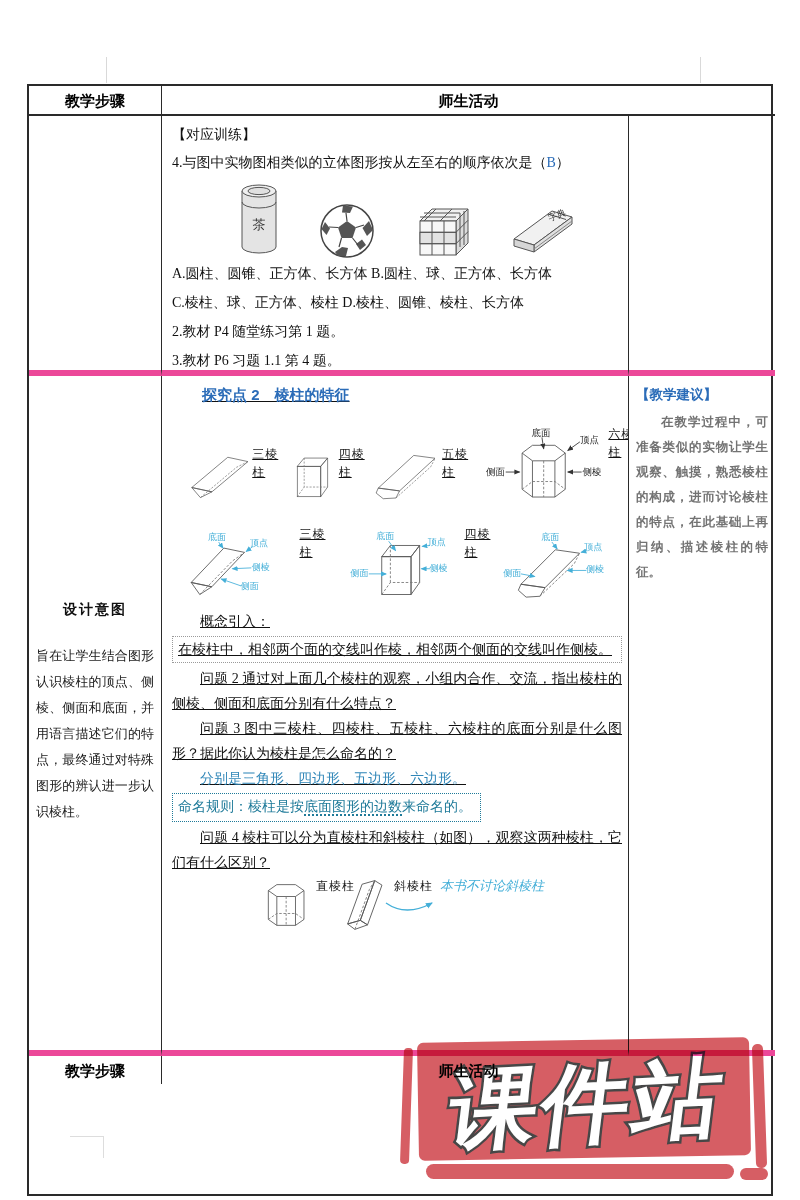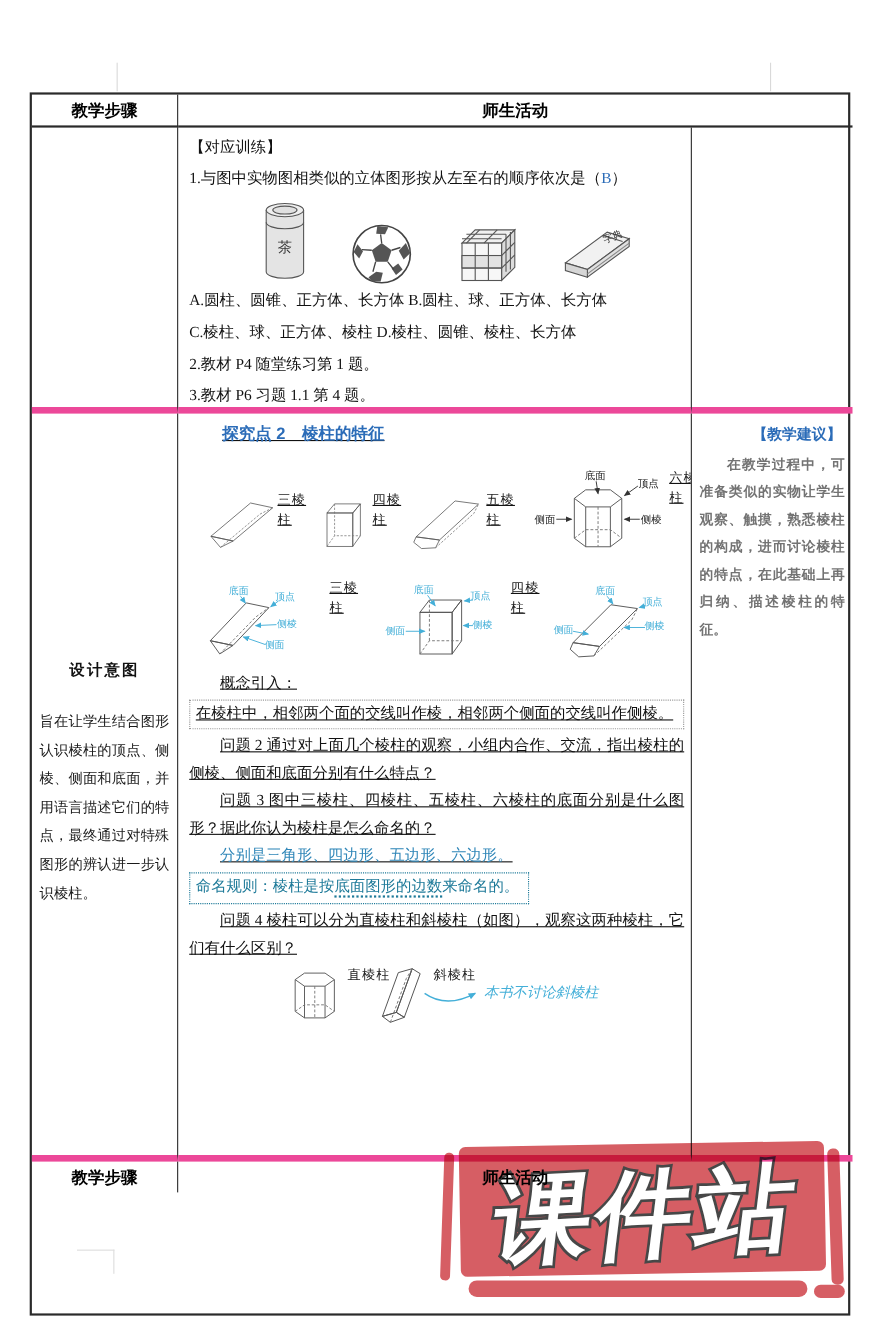--- a/index.html
+++ b/index.html
@@ -41,34 +41,34 @@
 
   .figrow { display:flex; align-items:flex-end; }
   .figrow1 { padding-left:14px; gap:6px; height:100px; }
   .figrow2 { padding-left:2px; gap:4px; height:102px; }
   .figblock { display:flex; align-items:flex-start; }
   .figname { font-size:12px; line-height:18px; color:#222; letter-spacing:1px; }
   .ellipsis-dots { font-size:16px; color:#333; align-self:center; margin-left:2px; padding-bottom:28px; }
 
   .fig3row { position:relative; height:72px; margin-top:2px; }
   .fig3row .figblock { position:absolute; }
-  .note-cyan { position:absolute; left:268px; top:16px; color:#44AFD8; font-size:13px; white-space:nowrap;
+  .note-cyan { position:absolute; left:268px; top:0; color:#44AFD8; font-size:13px; white-space:nowrap;
                font-style:italic;text-align:center; }
   .arrow3 { position:absolute; left:212px; top:18px; }
 
   svg text.lab { font-family:"Liberation Serif","DejaVu Serif",serif; }
   .shape { fill:none; stroke:#555; stroke-width:1; }
   .shape-d { fill:none; stroke:#777; stroke-width:1; stroke-dasharray:3,2; }
 
   
   .design-cell { display:flex; flex-direction:column; justify-content:center; padding:6px 7px; }
   .design-title { font-weight:bold; font-size:14px; text-align:center; margin-bottom:24px; letter-spacing:2px; }
   .design-body { font-size:13px; line-height:26px; text-align:justify; color:#1a1a1a; }
   .sugg-cell { padding:8px 7px; }
-  .sugg-title { font:bold 13.5px/22px "Liberation Sans","DejaVu Sans",sans-serif; color:#2B6CB8;margin-left:48px; }
+  .sugg-title { font:bold 13.5px/22px "Liberation Sans","DejaVu Sans",sans-serif; color:#2B6CB8; }
   .sugg-body { margin-top:4px; font-size:12.5px; line-height:25px; text-indent:2em; text-align:justify; color:#737373;font-weight:bold; }
 
   
   .stamp { position:absolute; left:402px; top:1036px; width:376px; height:154px; z-index:5;
            mix-blend-mode:multiply; opacity:.95; }
   .stamp .body { position:absolute; left:16px; top:4px; width:332px; height:118px; background:#D4555C;
                  border-radius:6px; transform:rotate(-1deg); }
   .stamp .bar-l { position:absolute; left:0; top:12px; width:9px; height:116px; background:#D4555C;
                   border-radius:4px; transform:rotate(2deg); }
   .stamp .bar-b { position:absolute; left:24px; top:128px; width:308px; height:15px; background:#D4555C; border-radius:8px; }
@@ -91,21 +91,21 @@
     <div class="cell br bb2 hdr-cell" style="left:0;top:0;width:133px;height:30px;">
       <span>教学步骤</span>
     </div>
     <div class="cell bb2 hdr-cell" style="left:133px;top:0;width:613px;height:30px;">
       <span>师生活动</span>
     </div>
 
     <div class="cell br bb" style="left:0;top:30px;width:133px;height:260px;"></div>
     <div class="cell br bb r1-main" style="left:133px;top:30px;width:467px;height:260px;">
       <p class="t-title">【对应训练】</p>
-      <p class="t-title"><span>1.与图中实物图相类似的立体图形按从左至右的顺序依次是（</span><span class="answer-b">B</span><span>）</span></p>
+      <p class="t-title"><span>4.与图中实物图相类似的立体图形按从左至右的顺序依次是（</span><span class="answer-b">B</span><span>）</span></p>
 
       <div class="obj-row">
 
         <svg width="46" height="78" viewBox="0 0 46 78">
           <path class="shape" style="fill:#e4e4e4" d="M6,10 L6,66 A17,6 0 0 0 40,66 L40,10"></path>
           <ellipse class="shape" style="fill:#efefef" cx="23" cy="10" rx="17" ry="6"></ellipse>
           <ellipse class="shape" style="fill:#e0e0e0" cx="23" cy="10" rx="11" ry="3.6"></ellipse>
           <path class="shape" d="M6,21 A17,6 0 0 0 40,21"></path>
           <text class="lab" x="23" y="48" text-anchor="middle" font-size="13" fill="#333">茶</text>
         </svg>

